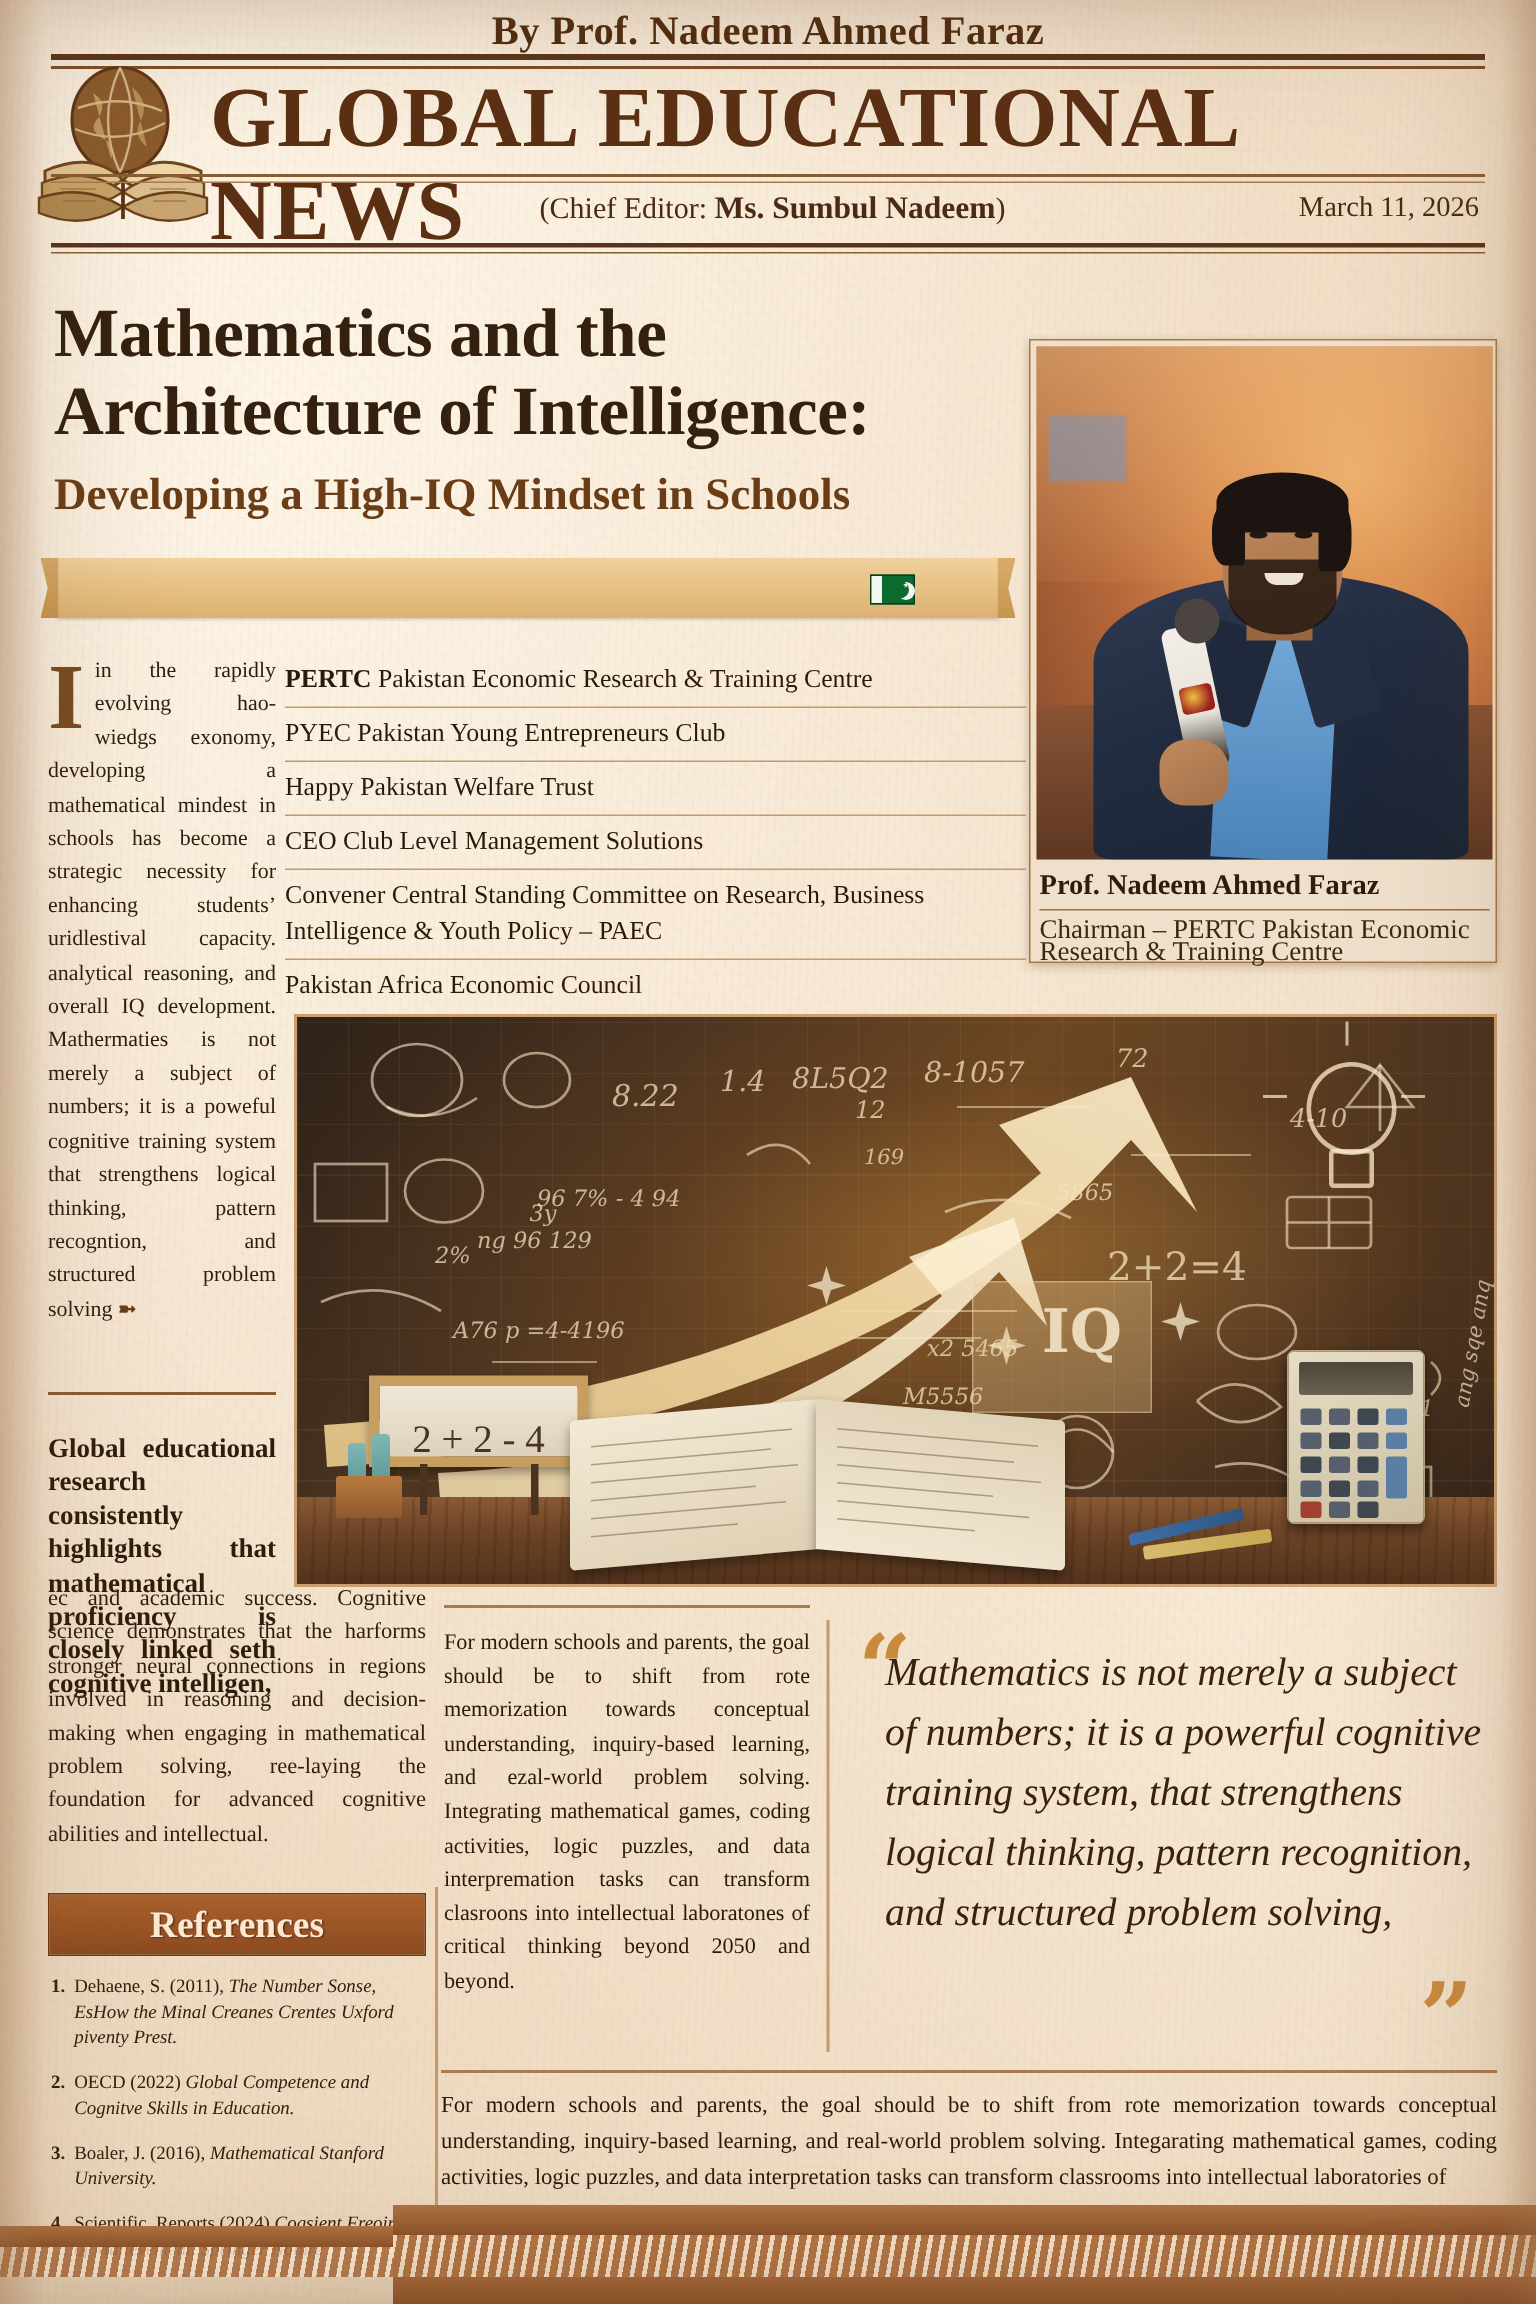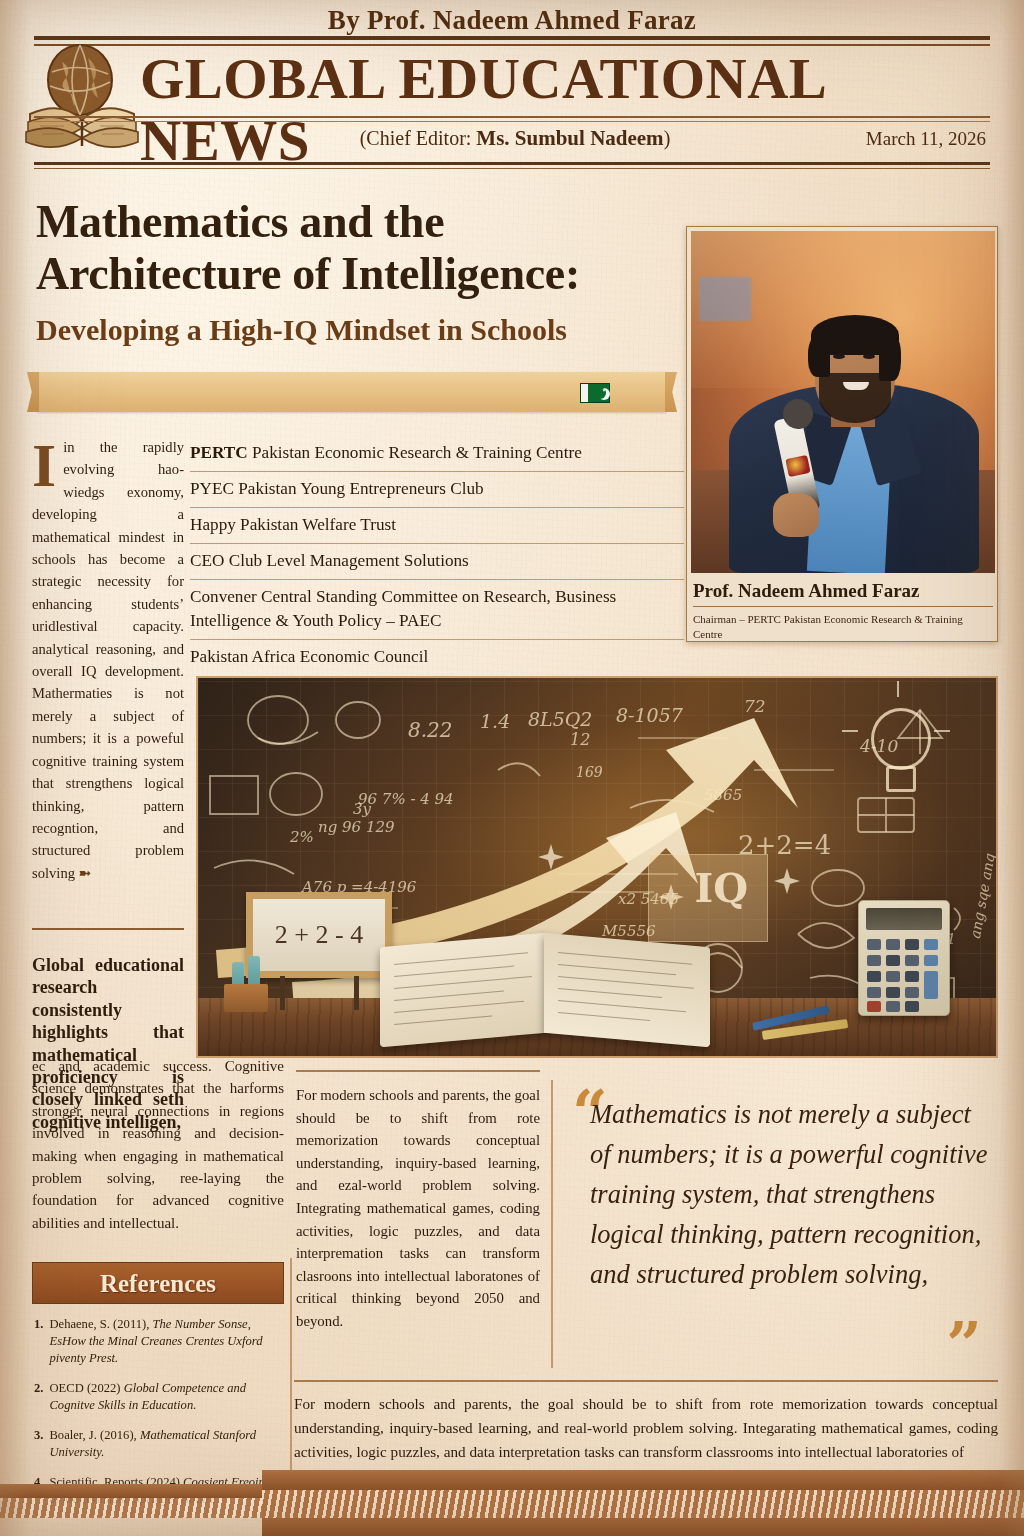--- a/index.html
+++ b/index.html
@@ -191,21 +191,21 @@
     background:#4b4440; border-radius:50%; transform:rotate(-12deg);}
   .ph-mic-logo{ position:absolute; left:96px; bottom:98px; width:22px; height:18px;
     background:radial-gradient(circle at 40% 40%, #f0c040, #9c1f1f 70%);
     border-radius:3px; transform:rotate(-12deg);}
   .ph-hand{ position:absolute; left:82px; bottom:36px; width:46px; height:44px;
     background:linear-gradient(150deg,#c08a5d,#a3704a); border-radius:40% 44% 36% 36%;}
 
   .photo-caption { position:absolute; left:6px; top:352px; width:300px; }
   .cap-name { font-size:19px; font-weight:bold; color:#2e1c0d; line-height:24px; }
   .cap-rule { height:1px; background:#9c6e42; margin:3px 0 5px; }
-  .cap-role { font-size:11px; line-height:15px; color:#3d2713; }
+  .cap-role { font-size:18px; line-height:15px; color:#3d2713; }
 
   
   .cred-list { position:absolute; left:190px; top:436px; width:494px; }
   .cred-item {
     font-size:17.2px; line-height:24px; color:#2b1a0c; padding:5px 0 6px;
     border-bottom:1px solid #c49a6c;
   }
   .cred-item:last-child { border-bottom:none; }
   .cred-item b { font-weight:bold; }
 
@@ -231,21 +231,21 @@
   
   .arrow-big, .arrow-small{ position:absolute; }
   
   .lightbulb{ position:absolute; right:58px; top:30px; width:74px; height:94px; }
   .bulb-glass{ position:absolute; left:7px; top:0; width:60px; height:62px;
     border:3px solid rgba(248,232,198,.78); border-radius:50%; }
   .bulb-base{ position:absolute; left:22px; top:58px; width:30px; height:26px;
     border:3px solid rgba(248,232,198,.78); border-radius:3px;}
   .bulb-ray{ position:absolute; background:rgba(250,236,206,.7); height:2px; width:16px;
     transform-origin:left center;}
-  .whiteboard{ position:absolute; left:48px; bottom:78px; width:146px; height:86px;
+  .whiteboard{ position:absolute; left:48px; bottom:78px; width:146px; height:61px;
     background:linear-gradient(180deg,#efe7d6,#ddd2bb); border:7px solid #c89d60;
     box-shadow:0 3px 6px rgba(0,0,0,.35);}
   .whiteboard span{ display:block; text-align:center; line-height:72px; font-size:26px; color:#4a3524;}
   .wb-leg{ position:absolute; bottom:46px; width:5px; height:34px; background:#4a3421;}
   .book{ position:absolute; left:182px; bottom:16px; width:330px; height:116px; }
   .book-l{ position:absolute; left:0; bottom:0; width:166px; height:100px;
     background:linear-gradient(170deg,#f3e9d4,#ded0b4); transform:skewY(-5deg);
     box-shadow:0 4px 8px rgba(0,0,0,.4); border-radius:3px 0 0 4px;}
   .book-r{ position:absolute; right:0; bottom:0; width:166px; height:100px;
     background:linear-gradient(10deg,#f3e9d4,#ded0b4); transform:skewY(5deg);

